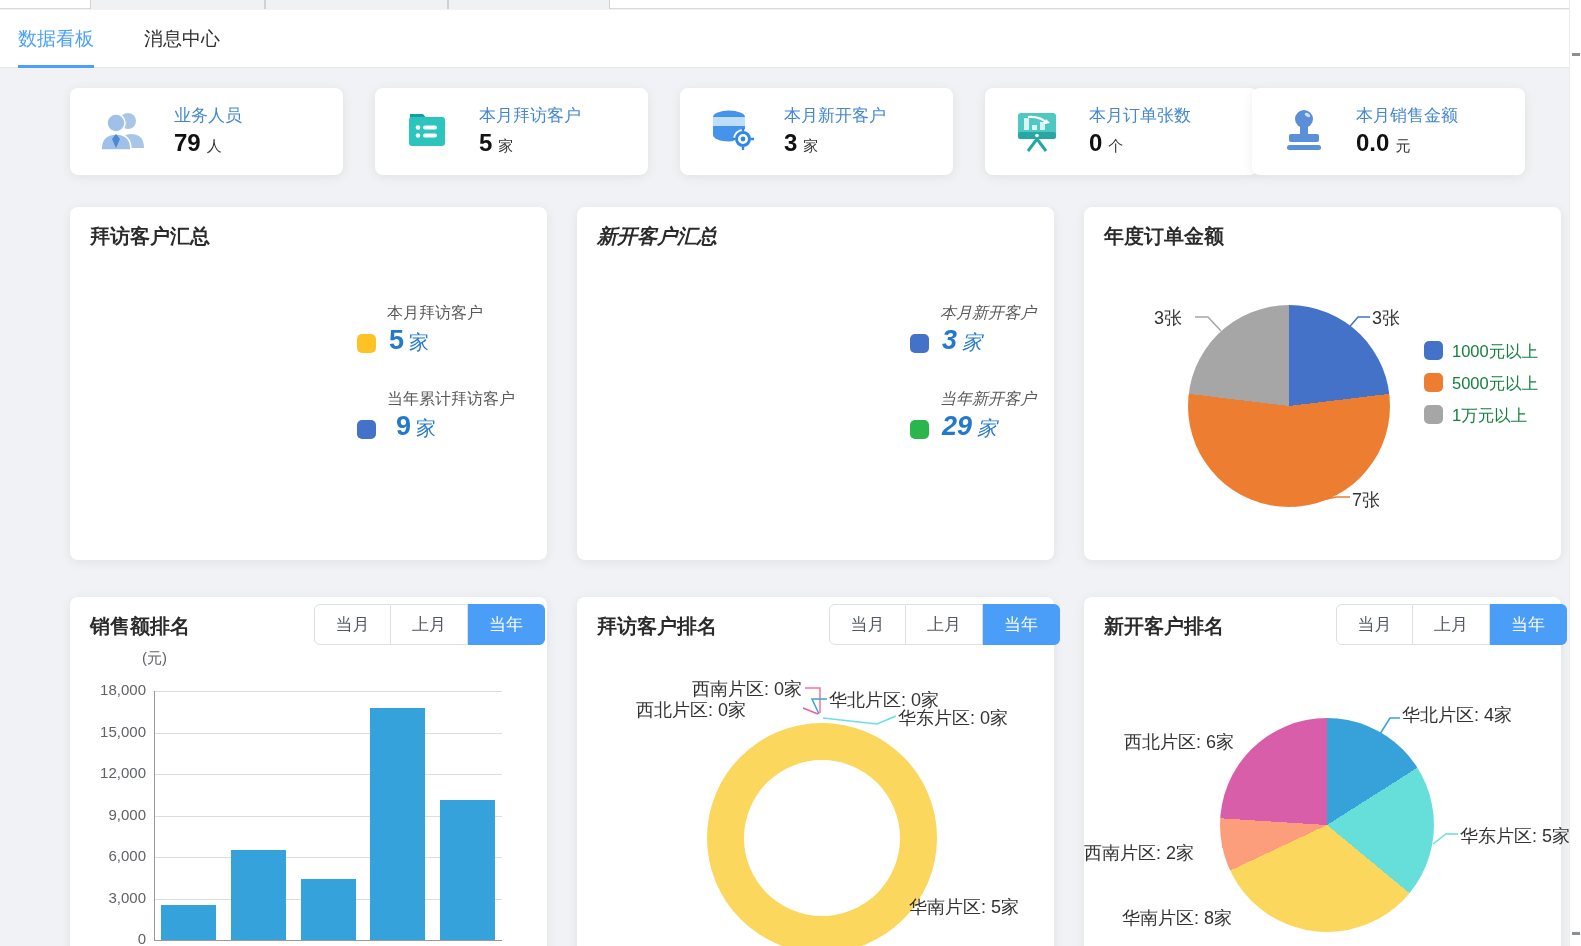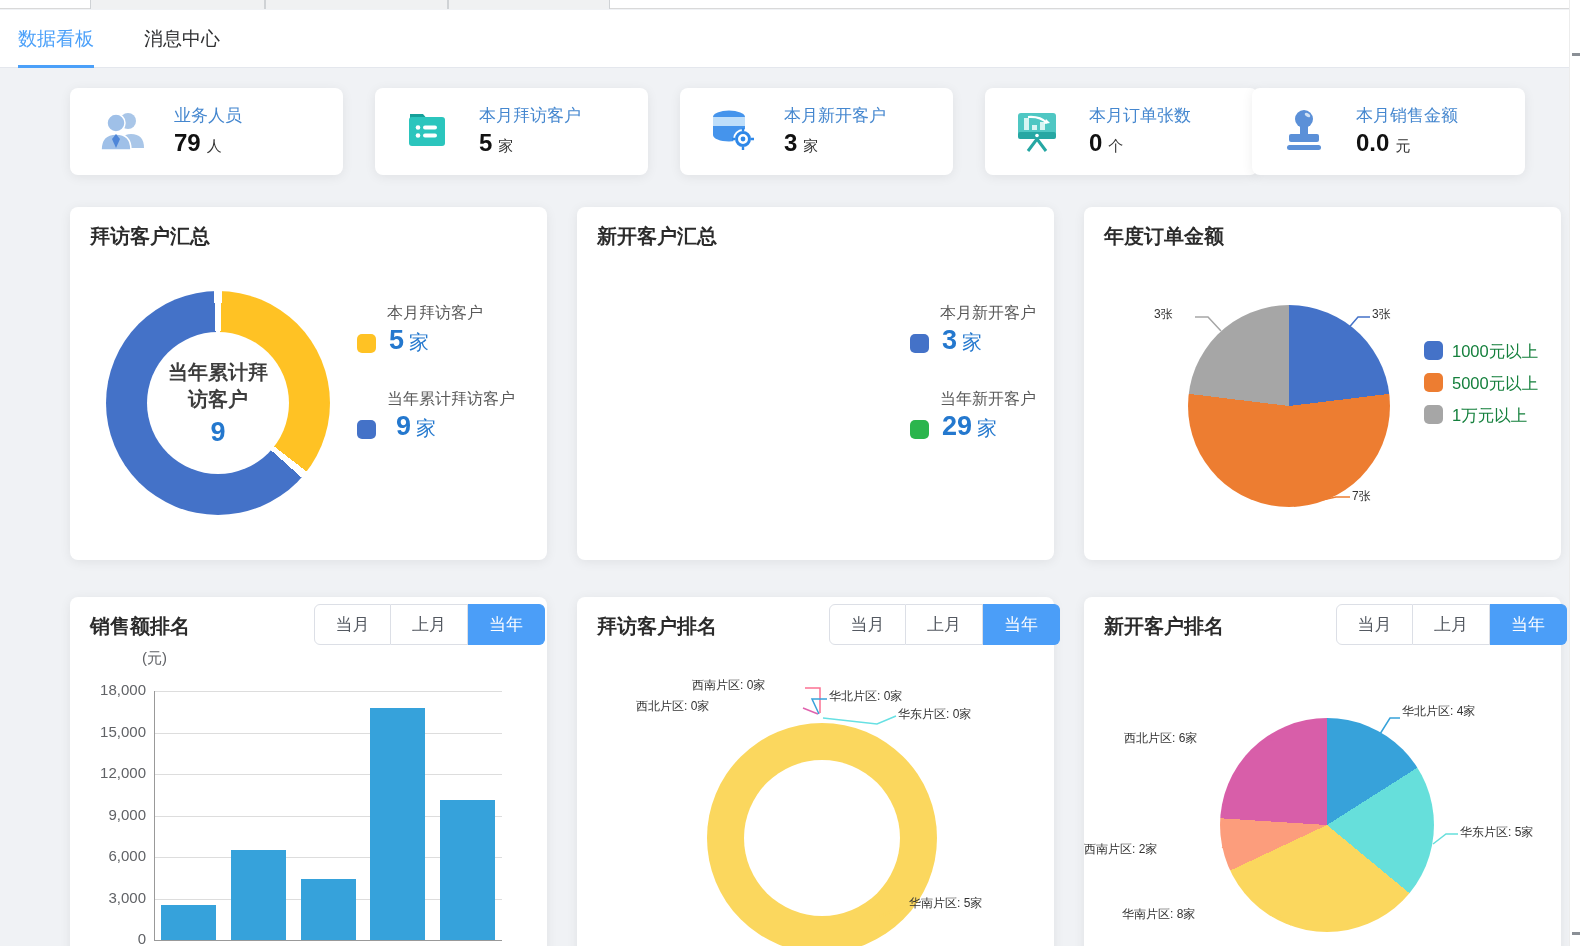--- a/index.html
+++ b/index.html
@@ -21,21 +21,21 @@
   .stat-icon{position:absolute;left:28px;top:18px;width:48px;height:48px;}
   .stat-title{position:absolute;left:104px;top:16px;font-size:17px;color:#4587CF;white-space:nowrap;}
   .stat-row{position:absolute;left:104px;top:41px;white-space:nowrap;}
   .stat-val{font-size:24px;font-weight:bold;color:#111;}
   .stat-unit{font-size:15px;color:#333;margin-left:6px;}
   
   .pie{position:absolute;border-radius:50%;}
   .hole{position:absolute;border-radius:50%;background:#fff;display:flex;flex-direction:column;align-items:center;justify-content:center;text-align:center;}
   .hole .hline{font-size:20px;font-weight:600;color:#3d3d3d;line-height:1.35;}
   .hole .hval{font-size:27px;font-weight:bold;color:#2478CE;margin-top:4px;}
-  .pie-label{position:absolute;font-size:12px;color:#333;white-space:nowrap;}
+  .pie-label{position:absolute;font-size:18px;color:#333;white-space:nowrap;}
   .leader{position:absolute;left:0;top:0;overflow:visible;pointer-events:none;}
   
   .legend-sq{position:absolute;width:19px;height:19px;border-radius:5px;}
   .leg-label{position:absolute;font-size:16px;color:#595959;white-space:nowrap;}
   .leg-valrow{position:absolute;white-space:nowrap;color:#2478CE;}
   .leg-val{font-size:27px;font-weight:bold;}
   .leg-unit{font-size:20px;margin-left:5px;}
   .leg-simple{position:absolute;font-size:16.5px;color:#15803d;white-space:nowrap;}
   
   .btn-group{position:absolute;display:flex;border-radius:6px;}
@@ -131,36 +131,29 @@
             <rect x="9" y="28" width="30" height="8" rx="2" fill="#5B90D8"></rect>
             <rect x="7" y="39" width="34" height="5" rx="2.5" fill="#5B90D8"></rect>
           </svg></div>
         <div class="stat-title">本月销售金额</div>
         <div class="stat-row"><span class="stat-val">0.0</span><span class="stat-unit">元</span></div>
       </div>
     </div>
 
   <div class="card" id="cardVisit" style="left:38px;top:207px;width:477px;height:353px;">
     <div class="ctitle">拜访客户汇总</div>
-  <div class="pie" style="left: 36px; top: 84px; width: 224px; height: 224px; background: conic-gradient(rgb(255, 255, 255) 0deg, rgb(255, 255, 255) 2deg, rgb(255, 194, 36) 2deg, rgb(255, 194, 36) 127.714deg, rgb(255, 255, 255) 127.714deg, rgb(255, 255, 255) 131.714deg, rgb(68, 114, 200) 131.714deg, rgb(68, 114, 200) 358deg, rgb(255, 255, 255) 358deg, rgb(255, 255, 255) 360deg);">
-        <div class="hole" style="left: 41px; top: 41px; width: 142px; height: 142px;">
-          <div class="hline">当年累计拜</div>
-          <div class="hline">访客户</div>
-          <div class="hval">9</div>
-        </div>
-      </div>
       <div class="leg-label" style="left: 317px; top: 96px;">本月拜访客户</div>
       <div class="legend-sq" style="left: 287px; top: 127px; background: rgb(255, 194, 36);"></div>
       <div class="leg-valrow" style="left: 319px; top: 118px;"><span class="leg-val">5</span><span class="leg-unit">家</span></div>
       <div class="leg-label" style="left: 317px; top: 182px;">当年累计拜访客户</div>
       <div class="legend-sq" style="left: 287px; top: 213px; background: rgb(68, 114, 200);"></div>
       <div class="leg-valrow" style="left: 326px; top: 204px;"><span class="leg-val">9</span><span class="leg-unit">家</span></div>
     </div>
 
-  <div class="card" id="cardNew" style="left:545px;top:207px;width:477px;height:353px;">
+  <div class="card" id="cardNew" style="left:545px;top:207px;width:477px;height:353px;font-style:italic;">
     <div class="ctitle">新开客户汇总</div>
       <div class="leg-label" style="left: 363px; top: 96px;">本月新开客户</div>
       <div class="legend-sq" style="left: 333px; top: 127px; background: rgb(68, 114, 200);"></div>
       <div class="leg-valrow" style="left: 365px; top: 118px;"><span class="leg-val">3</span><span class="leg-unit">家</span></div>
       <div class="leg-label" style="left: 363px; top: 182px;">当年新开客户</div>
       <div class="legend-sq" style="left: 333px; top: 213px; background: rgb(43, 181, 77);"></div>
       <div class="leg-valrow" style="left: 365px; top: 204px;"><span class="leg-val">29</span><span class="leg-unit">家</span></div>
     </div>
 
   <div class="card" id="cardAnnual" style="left:1052px;top:207px;width:477px;height:353px;">

